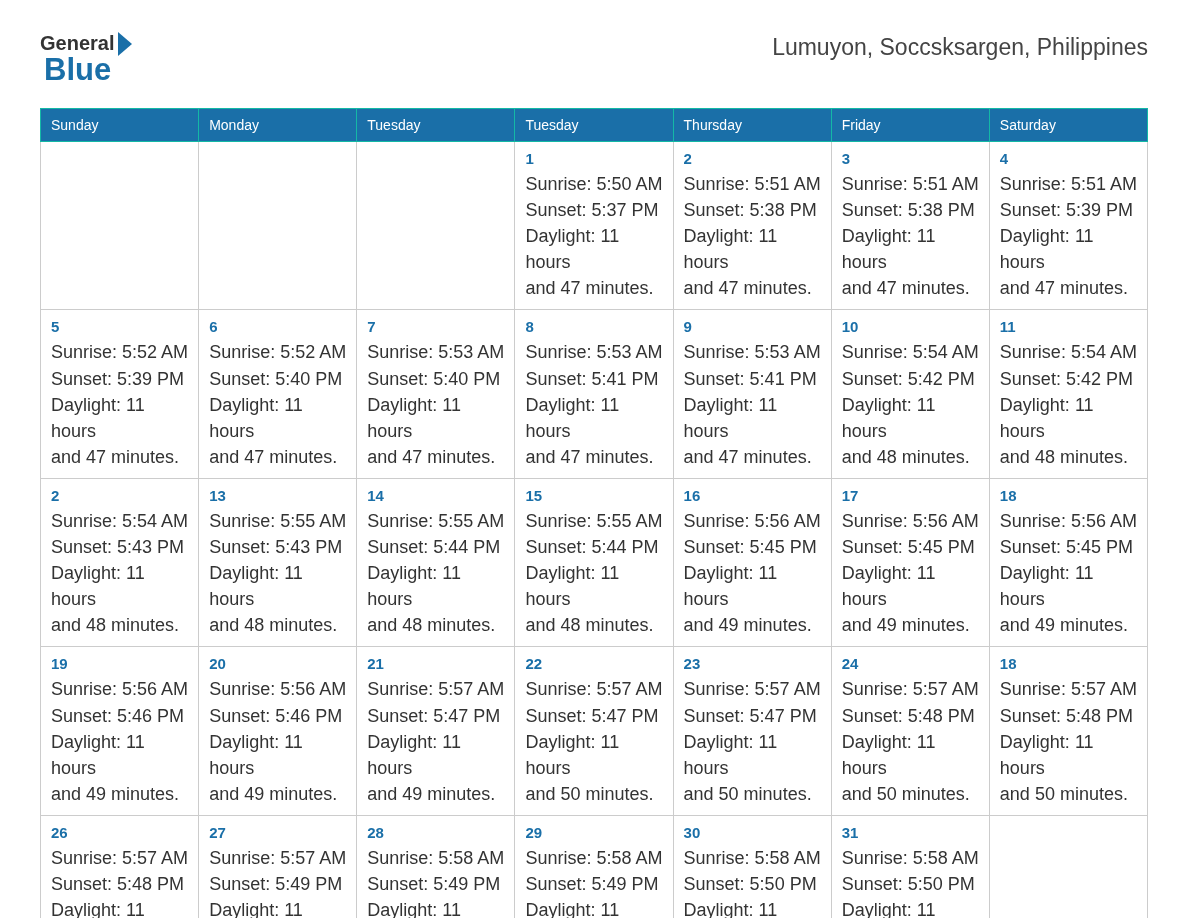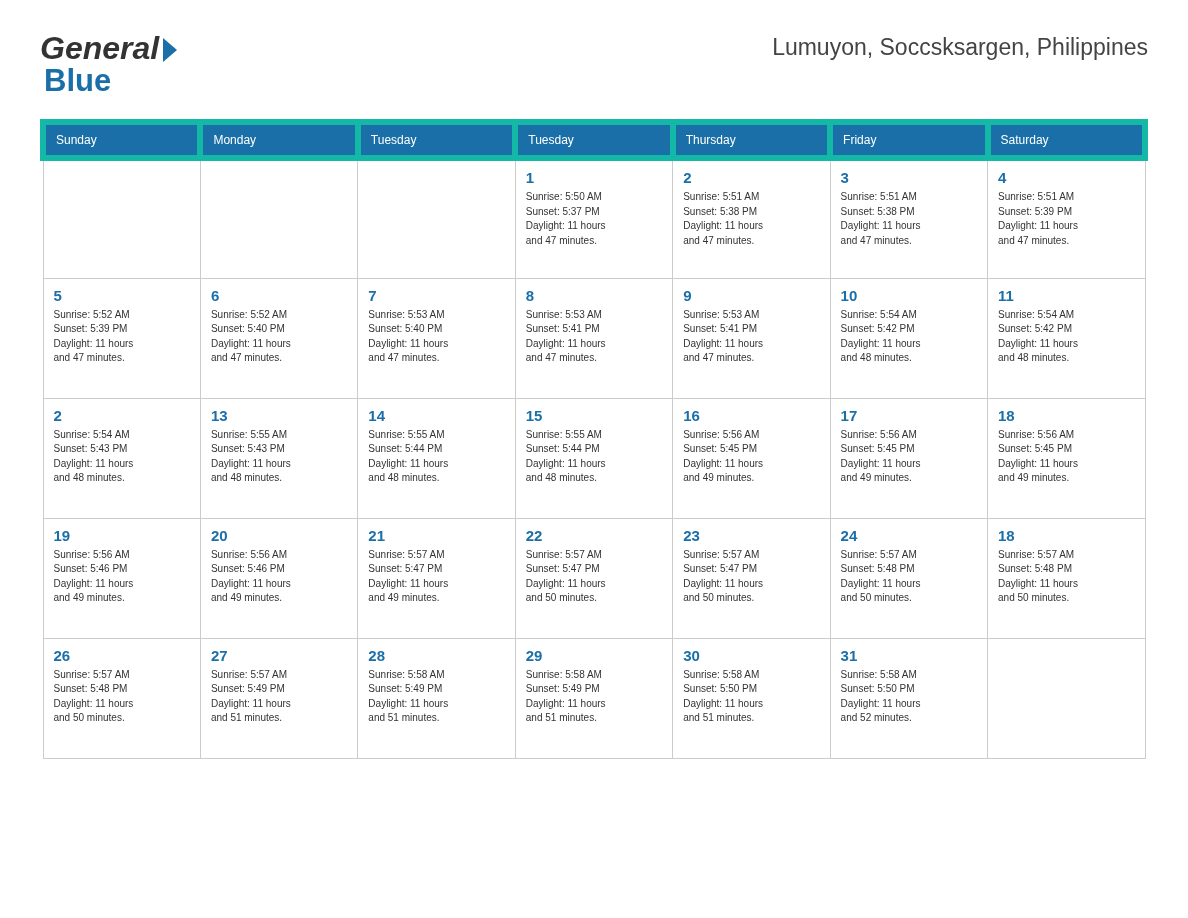--- a/index.html
+++ b/index.html
@@ -19,24 +19,23 @@
     .logo {
       display: flex;
       flex-direction: column;
       align-items: flex-start;
     }
     .logo-top {
       display: flex;
       align-items: center;
     }
     .logo-general {
-      font-size: 32px;
+      font-size: 20px;
       font-weight: bold;
       color: #333;
-      font-style: italic;
     }
     .logo-arrow {
       width: 0;
       height: 0;
       border-left: 14px solid #1a6fa8;
       border-top: 12px solid transparent;
       border-bottom: 12px solid transparent;
       margin-left: 4px;
       margin-top: 2px;
     }
@@ -63,43 +62,43 @@
     }
     .calendar {
       width: 100%;
       border-collapse: collapse;
       border: 1px solid #aaa;
     }
     .calendar th {
       background-color: #1a6fa8;
       color: #fff;
       padding: 8px 10px;
-      font-size: 12px;
+      font-size: 14px;
       font-weight: normal;
       text-align: left;
-      border: 6px solid #14b8a6;
+      border: 1px solid #14b8a6;
     }
     .calendar td {
       vertical-align: top;
       padding: 8px 10px;
       border: 1px solid #ccc;
       width: calc(100% / 7);
       min-height: 110px;
       font-size: 13px;
       color: #222;
     }
     .day-number {
       font-size: 15px;
       font-weight: bold;
       color: #1a6fa8;
       display: block;
       margin-bottom: 4px;
     }
     .day-info {
-      font-size: 10px;
+      font-size: 18px;
       color: #333;
       line-height: 1.45;
     }
     .empty-cell {
       background: #fff;
     }
     tr.week-row td {
       height: 120px;
     }
   </style>

